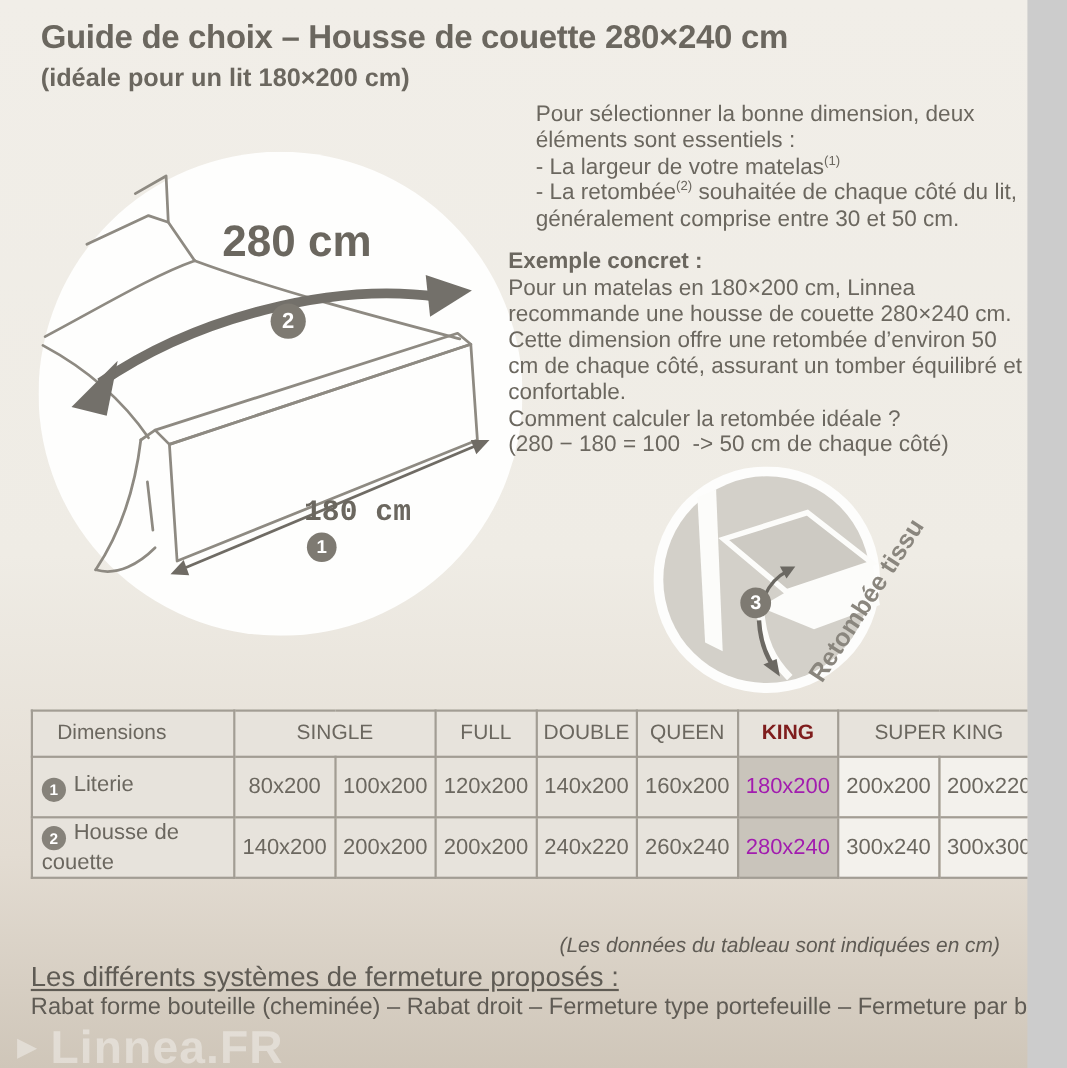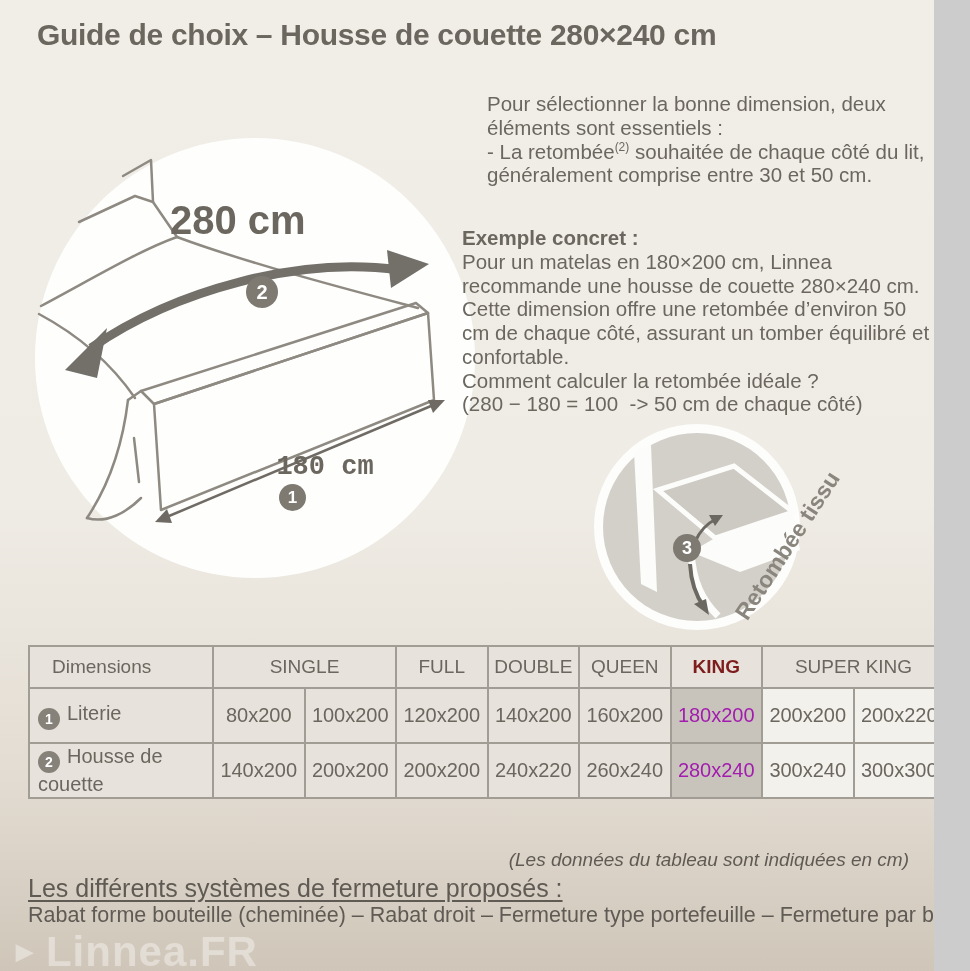--- a/index.html
+++ b/index.html
@@ -7,21 +7,21 @@
     position:relative; width:934px; height:971px; overflow:hidden;
     font-family:"Liberation Sans", sans-serif; color:#6b675f;
     background:linear-gradient(to bottom,#f1eee8 0%,#efece5 52%,#e3dcd2 80%,#cfc6b9 100%);
   }
   .title { position:absolute; left:37px; top:18px; font-size:30px; font-weight:700; letter-spacing:-0.3px; color:#6b675f; }
   .subtitle { position:absolute; left:37px; top:57px; font-size:23px; font-weight:700; color:#6b675f; }
 
   
   .big-circle { position:absolute; left:35px; top:138px; width:440px; height:440px; }
   .big-circle svg { position:absolute; inset:0; }
-  .lbl-280 { position:absolute; left:135px; top:60px; width:200px; font-size:40px; font-weight:700; color:#6b675f; }
+  .lbl-280 { position:absolute; left:135px; top:60px; width:200px; text-align:center; font-size:40px; font-weight:700; color:#6b675f; }
   .lbl-180 { position:absolute; left:230px; top:314px; width:120px; text-align:center; font-size:27px; font-weight:700; color:#6b675f;font-family:Liberation Mono, monospace; }
   .badge { position:absolute; border-radius:50%; background:#7e7a72; color:#fff; font-weight:700;
            display:flex; align-items:center; justify-content:center; }
   .b2 { left:211px; top:138px; width:32px; height:32px; font-size:20px; }
   .b1 { left:244px; top:346px; width:27px; height:27px; font-size:17px; }
 
   
   .intro { position:absolute; left:487px; top:92px; width:466px; font-size:20.5px; line-height:1.16; }
   .example { position:absolute; left:462px; top:226px; width:470px; font-size:20.5px; line-height:1.16; }
   .example .h { font-weight:700; }
@@ -55,20 +55,21 @@
   .watermark { position:absolute; left:16px; top:928px; display:flex; align-items:center; gap:12px;
                font-size:42px; font-weight:700; letter-spacing:1px; color:rgba(255,255,255,0.38); }
   .watermark .tri { font-size:22px; }
 </style>
 </head>
 <body>
 
 <div class="page">
 
   <div class="title">Guide de choix – Housse de couette 280×240 cm</div>
+  <div class="subtitle">(idéale pour un lit 180×200 cm)</div>
 
   <div class="big-circle">
     <svg viewBox="0 0 440 440">
       <circle cx="220" cy="220" r="220" fill="#fefefd"></circle>
       <g stroke="#8e8a82" stroke-width="2.5" fill="none" stroke-linejoin="round" stroke-linecap="round">
         <path d="M88,38 L116,22 L118,64"></path>
         <path d="M44,84 L100,58 L118,64 L142,99"></path>
         <path d="M6,168 C55,142 105,112 142,99"></path>
         <path d="M142,99 C215,126 315,152 383,170"></path>
         <path d="M4,176 C45,198 78,228 100,260"></path>
@@ -91,20 +92,21 @@
       </g>
     </svg>
     <div class="lbl-280">280 cm</div>
     <div class="badge b2">2</div>
     <div class="lbl-180">180 cm</div>
     <div class="badge b1">1</div>
   </div>
 
   <div class="intro">
     <div>Pour sélectionner la bonne dimension, deux éléments sont essentiels :</div>
+    <div><span>- La largeur de votre matelas</span><sup>(1)</sup></div>
     <div><span>- La retombée</span><sup>(2)</sup><span> souhaitée de chaque côté du lit, généralement comprise entre 30 et 50 cm.</span></div>
   </div>
 
   <div class="example">
     <div class="h">Exemple concret :</div>
     <div>Pour un matelas en 180×200 cm, Linnea recommande une housse de couette 280×240 cm. Cette dimension offre une retombée d’environ 50 cm de chaque côté, assurant un tomber équilibré et confortable.</div>
     <div>Comment calculer la retombée idéale ?</div>
     <div class="pre">(280 − 180 = 100  -&gt; 50 cm de chaque côté)</div>
   </div>
 

